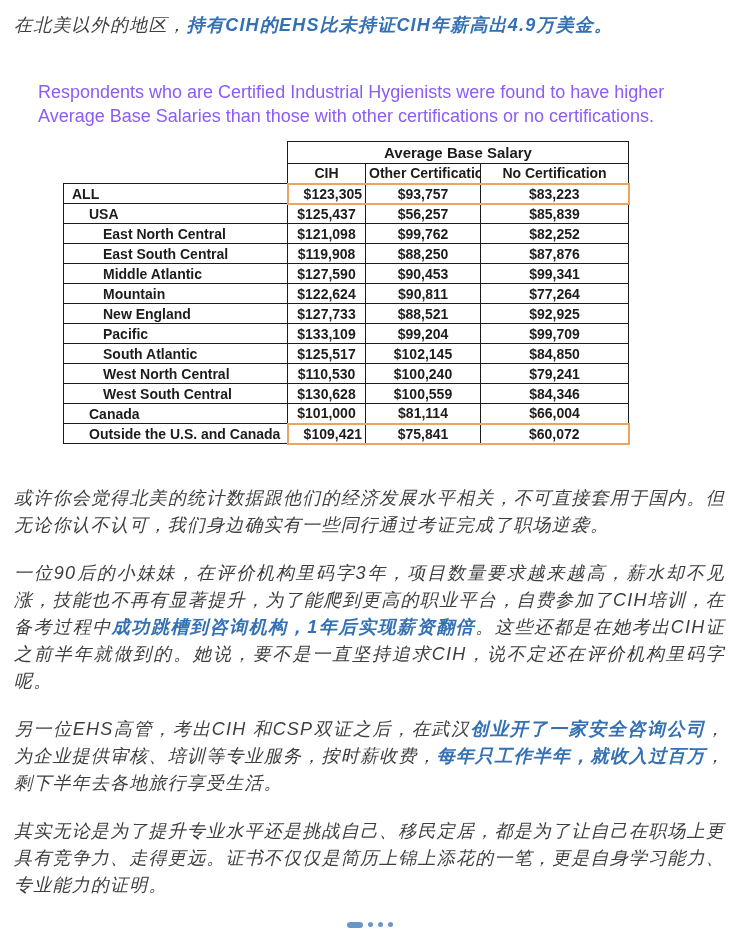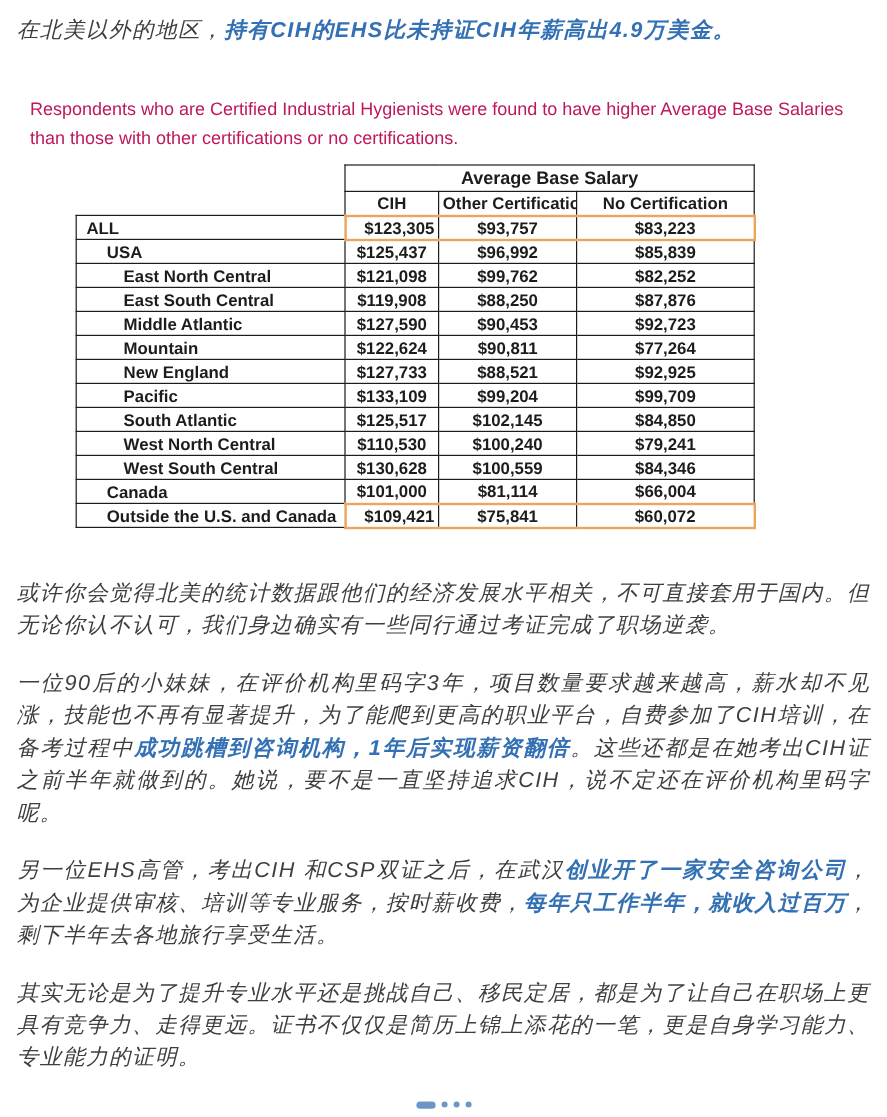--- a/index.html
+++ b/index.html
@@ -22,21 +22,21 @@
     font-size:18px;line-height:27px;letter-spacing:1.2px;
     color:var(--body_text);margin:0;text-align:justify;font-style:italic;
   }
   .zh .accent{color:var(--accent_text);font-weight:700;}
   #body-paragraphs{margin-top:40px;}
   #body-paragraphs .zh{margin:0 0 21px 0;}
 
   
   .figure{margin:41px 0 0 11px;}
   .figure-note{
-    width:692px;font-size:15px;line-height:24px;color:#be185d;margin:0;
+    width:692px;font-size:18px;line-height:24px;color:#8b5cf6;margin:13px;
   }
   .salary-table{
     border-collapse:collapse;table-layout:fixed;width:565px;
     margin:9px 0 0 38px;color:var(--table_ink);
   }
   .salary-table th,.salary-table td{
     border:1px solid var(--table_ink);
     font-size:14px;height:20px;padding:0 3px;
     font-weight:bold;white-space:nowrap;overflow:hidden;
   }
@@ -95,40 +95,40 @@
       <tbody id="salary-rows">
           <tr class="b hl">
             <td class="label i0">ALL</td>
             <td class="v first">$123,305</td>
             <td class="v">$93,757</td>
             <td class="v last">$83,223</td>
           </tr>
           <tr class="b ">
             <td class="label i1">USA</td>
             <td class="v first">$125,437</td>
-            <td class="v">$96,992</td>
+            <td class="v">$56,257</td>
             <td class="v last">$85,839</td>
           </tr>
           <tr class="">
             <td class="label i2">East North Central</td>
             <td class="v first">$121,098</td>
             <td class="v">$99,762</td>
             <td class="v last">$82,252</td>
           </tr>
           <tr class="">
             <td class="label i2">East South Central</td>
             <td class="v first">$119,908</td>
             <td class="v">$88,250</td>
             <td class="v last">$87,876</td>
           </tr>
           <tr class="">
             <td class="label i2">Middle Atlantic</td>
             <td class="v first">$127,590</td>
             <td class="v">$90,453</td>
-            <td class="v last">$92,723</td>
+            <td class="v last">$99,341</td>
           </tr>
           <tr class="">
             <td class="label i2">Mountain</td>
             <td class="v first">$122,624</td>
             <td class="v">$90,811</td>
             <td class="v last">$77,264</td>
           </tr>
           <tr class="">
             <td class="label i2">New England</td>
             <td class="v first">$127,733</td>

